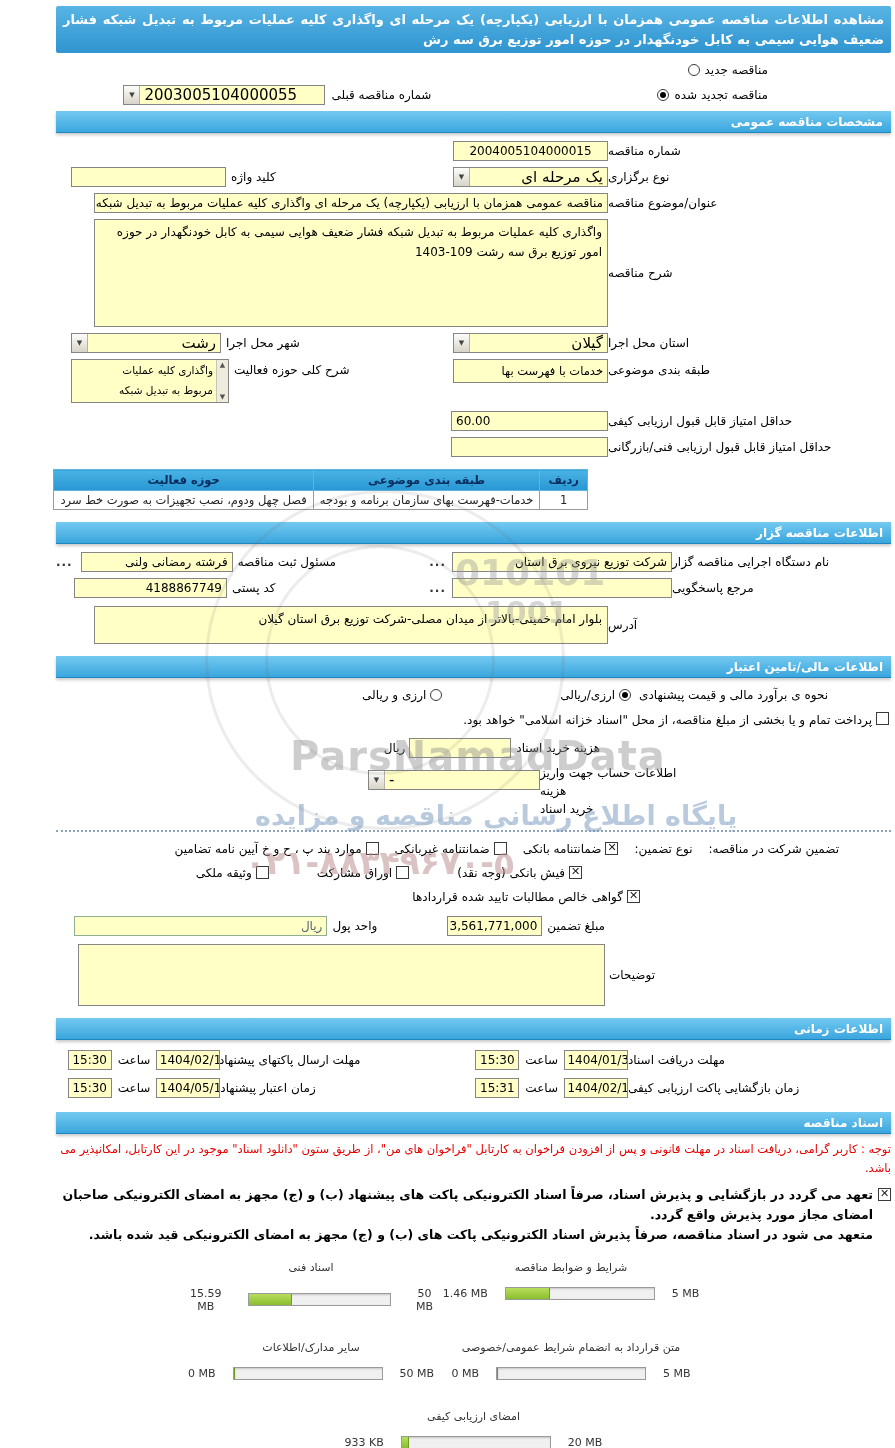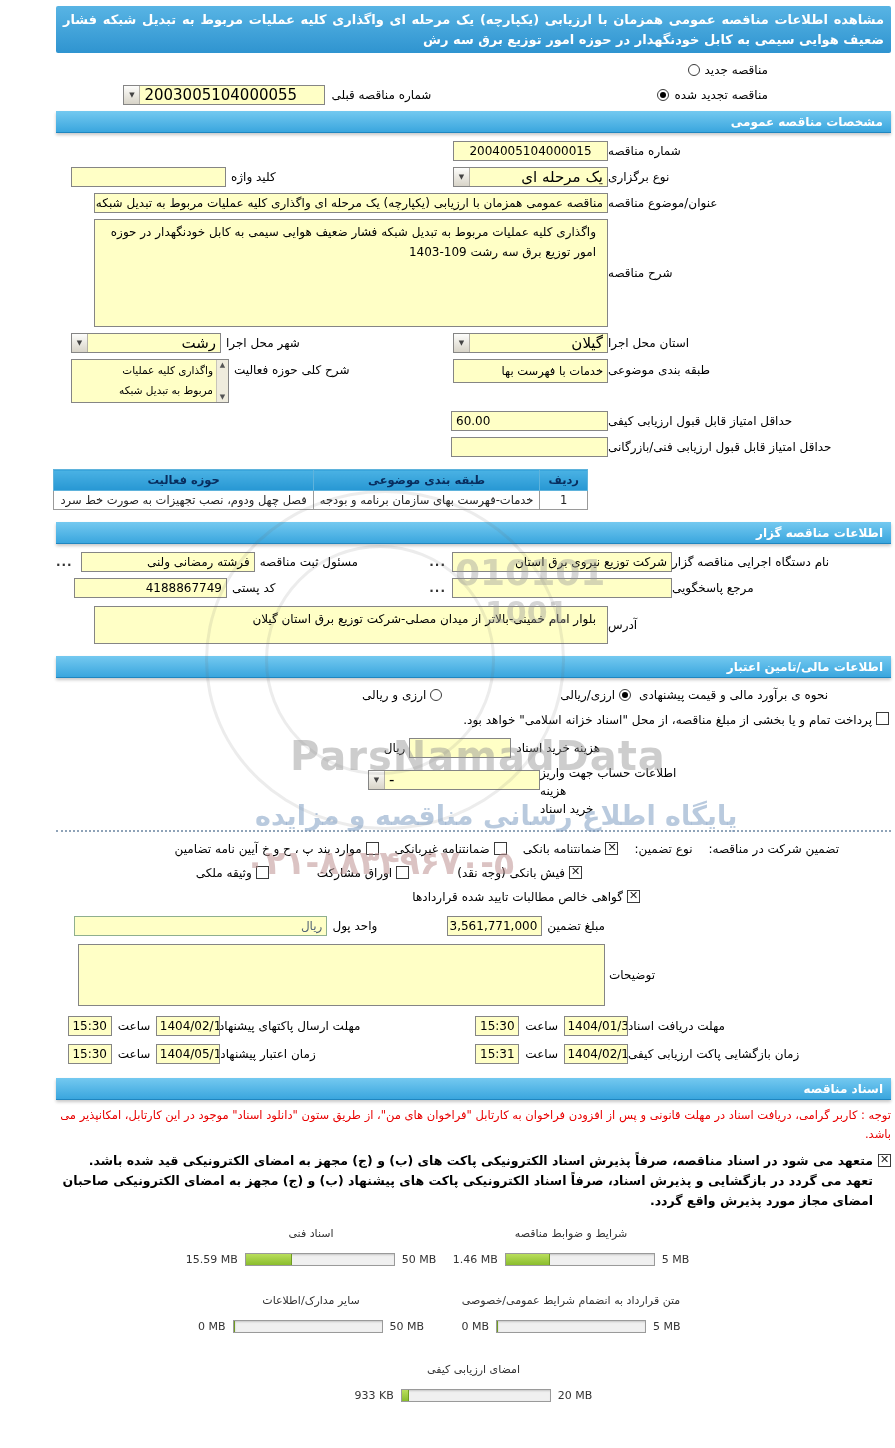--- a/index.html
+++ b/index.html
@@ -20,21 +20,21 @@
   .fg { display:flex; align-items:center; gap:4px; }
   .spacer { flex:1; }
   .lbl { white-space:nowrap; }
   .lcol { text-align:left; white-space:nowrap; }
   .w230{width:230px;} .w215{width:215px;} .w185{width:185px;} .w225{width:225px;}
   .w190{width:190px;} .w140{width:140px;} .w145{width:145px; white-space:normal; text-align:left; line-height:1.5;}
 
   
   .inp { background:#ffffc6; border:1px solid #858585; height:20px; padding:0 4px;
          display:flex; align-items:center; overflow:hidden; font-size:12px; }
-  .txt { background:#ffffc6; border:1px solid #858585; padding:2px 11px; overflow:hidden;
+  .txt { background:#ffffc6; border:1px solid #858585; padding:2px 5px; overflow:hidden;
          font-size:11.5px; line-height:1.7; }
   .ltr { direction:ltr; }
   .center { justify-content:center; }
   .jend { justify-content:flex-end; }
   .combo { background:#ffffc6; border:1px solid #858585; height:20px; display:flex; align-items:stretch; overflow:hidden; }
   .combo-val { flex:1; display:flex; align-items:center; padding:0 4px; font-size:15px; overflow:hidden; white-space:nowrap; }
   .combo-btn { width:16px; background:linear-gradient(#fdfdfb,#d8d4c8); border-right:1px solid #b5b2a8;
                font-size:7px; color:#444; display:flex; align-items:center; justify-content:center; }
   .lb { background:#ffffc6; border:1px solid #858585; width:158px; height:44px; display:flex; }
   .lb-scroll { width:12px; background:#efecdd; border-left:1px solid #c8c5b8; display:flex; flex-direction:column;
@@ -60,21 +60,21 @@
   .more { color:#333; font-weight:bold; letter-spacing:1px; }
 
   
   .trow { display:flex; align-items:center; padding-right:73px; }
   .date { width:64px;padding-left:16px; } .time { width:44px; }
 
   
   .meters-row { display:flex; padding-right:190px; }
   .meter-block { width:260px; text-align:center; font-size:11px; color:#333; }
   .meter-label { margin-bottom:13px; }
-  .meter-bar { display:flex; direction:ltr; align-items:center; justify-content:center; gap:7px;margin-top:12px; }
+  .meter-bar { display:flex; direction:ltr; align-items:center; justify-content:center; gap:17px;margin-top:12px; }
   .track { width:150px; height:13px; background:#f0f0f0; border:1px solid #9a9a9a;
            box-shadow:inset 1px 1px 2px rgba(0,0,0,.18); overflow:hidden; }
   .fill { height:100%; background:linear-gradient(#b9de5c,#8abd2d); border-right:1px solid #6f9b22; width:0; }
 
   
   .wm { position:absolute; z-index:3; pointer-events:none; white-space:nowrap; }
   .wm-ring { border:3px solid rgba(110,110,110,.13); border-radius:50%; }
   .wm-brand { font-size:40px; font-weight:bold; color:rgba(145,145,145,.45); direction:ltr; letter-spacing:1px; }
   .wm-portal { font-size:27px; font-weight:bold; color:rgba(115,150,190,.5); }
   .wm-phone { font-size:33px; font-weight:bold; color:rgba(190,145,145,.55); }
@@ -196,21 +196,21 @@
       </table>
 
     <div class="sec-bar mt12">اطلاعات مناقصه گزار</div>
 
     <div class="frow mt8" style="padding-right:4px;">
       <span class="lcol w215">نام دستگاه اجرایی مناقصه گزار</span>
       <div class="inp" style="width:220px;">شرکت توزیع نیروی برق استان</div>
       <span class="more" style="margin-right:6px;">...</span>
       <span class="spacer"></span>
       <span class="lbl">مسئول ثبت مناقصه</span>
-      <div class="inp" style="width:174px; margin-right:5px;">فرشته رمضانی ولنی</div>
+      <div class="inp" style="width:152px; margin-right:5px;">فرشته رمضانی ولنی</div>
       <span class="more" style="margin-right:8px;">...</span>
     </div>
 
     <div class="frow mt6" style="padding-right:4px; padding-left:18px;">
       <span class="lcol w215">مرجع پاسخگویی</span>
       <div class="inp" style="width:220px;"></div>
       <span class="more" style="margin-right:6px;">...</span>
       <span class="spacer"></span>
       <span class="lbl">کد پستی</span>
       <div class="inp ltr jend" style="width:153px; margin-right:5px;">4188867749</div>
@@ -303,20 +303,21 @@
       <div class="inp ltr jend" style="width:95px; margin-right:5px;">3,561,771,000</div>
       <span class="lbl" style="margin-right:70px;">واحد پول</span>
       <div class="inp" style="width:253px; margin-right:5px; color:#556677; border-color:#8faf8f;">ریال</div>
     </div>
 
     <div class="frow mt8" style="padding-right:236px;">
       <span class="lbl" style="margin-left:4px;">توضیحات</span>
       <div class="txt" style="width:527px; height:62px;"></div>
     </div>
 
+    <div class="sec-bar mt12">اطلاعات زمانی</div>
 
     <div class="trow mt10">
       <span class="lcol w190">مهلت دریافت اسناد</span>
       <div class="inp ltr center date">1404/01/31</div>
       <span class="lbl" style="margin:0 6px;">ساعت</span>
       <div class="inp ltr center time">15:30</div>
       <span class="lcol w140" style="margin-right:115px;">مهلت ارسال پاکتهای پیشنهاد</span>
       <div class="inp ltr center date">1404/02/14</div>
       <span class="lbl" style="margin:0 6px;">ساعت</span>
       <div class="inp ltr center time">15:30</div>
@@ -333,22 +334,22 @@
       <div class="inp ltr center time">15:30</div>
     </div>
 
     <div class="sec-bar mt14">اسناد مناقصه</div>
 
     <div class="red-note">توجه : کاربر گرامی، دریافت اسناد در مهلت قانونی و پس از افزودن فراخوان به کارتابل "فراخوان های من"، از طریق ستون "دانلود اسناد" موجود در این کارتابل، امکانپذیر می باشد.</div>
 
     <div class="frow mt6" style="align-items:flex-start; padding-left:2px;">
       <span class="cb checked" style="margin-top:3px;"></span>
       <div style="margin-right:5px; font-weight:bold; font-size:12.5px; line-height:1.6;">
+        <div>تعهد می گردد در بازگشایی و پذیرش اسناد، صرفاً اسناد الکترونیکی پاکت های پیشنهاد (ب) و (ج) مجهز به امضای الکترونیکی صاحبان امضای مجاز مورد پذیرش واقع گردد.</div>
         <div>متعهد می شود در اسناد مناقصه، صرفاً پذیرش اسناد الکترونیکی پاکت های (ب) و (ج) مجهز به امضای الکترونیکی قید شده باشد.</div>
-        <div>تعهد می گردد در بازگشایی و پذیرش اسناد، صرفاً اسناد الکترونیکی پاکت های پیشنهاد (ب) و (ج) مجهز به امضای الکترونیکی صاحبان امضای مجاز مورد پذیرش واقع گردد.</div>
       </div>
     </div>
 
     <div class="meters-row" style="margin-top:16px;">
       <div class="meter-block">
         <div class="meter-label">شرایط و ضوابط مناقصه</div>
         <div class="meter-bar">
           <span>1.46 MB</span>
           <div class="track">
               <div class="fill" style="width: 30%;"></div>

